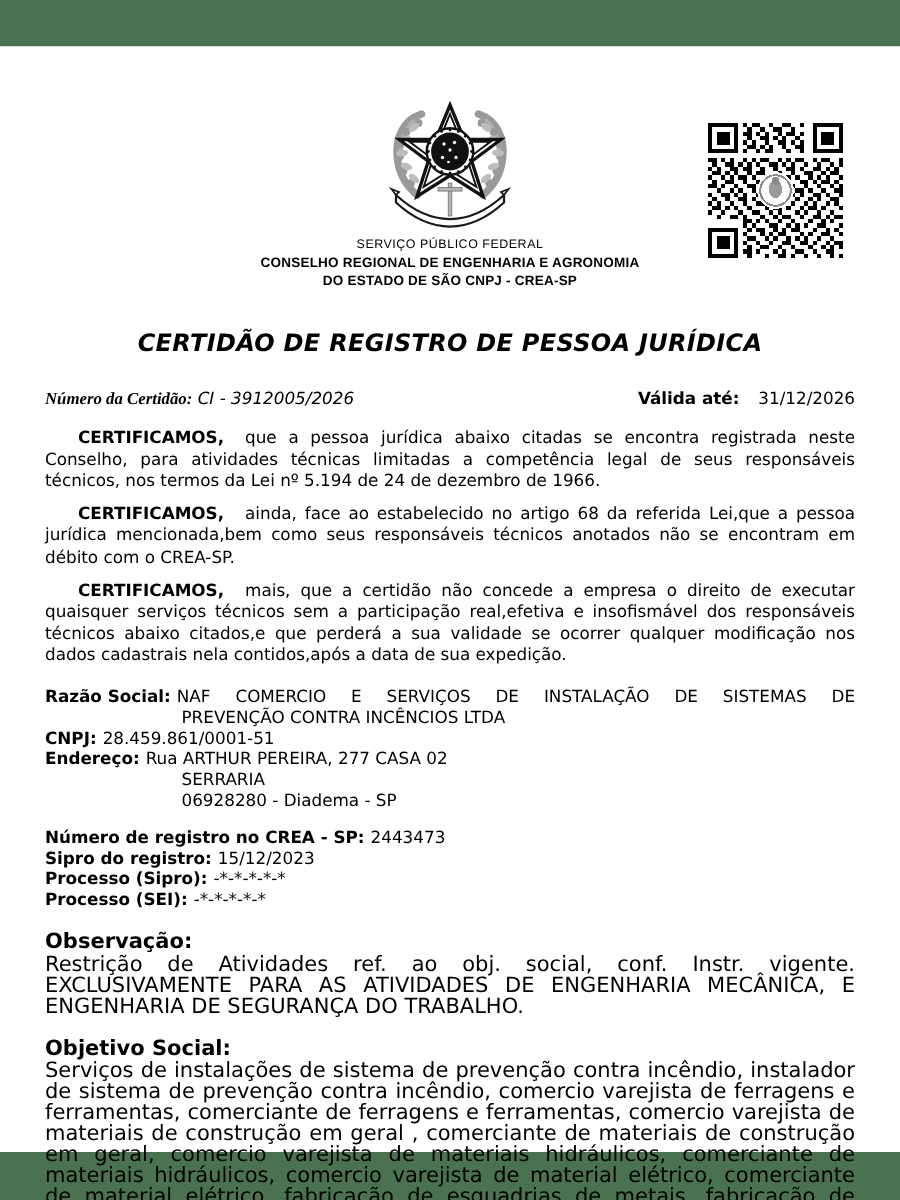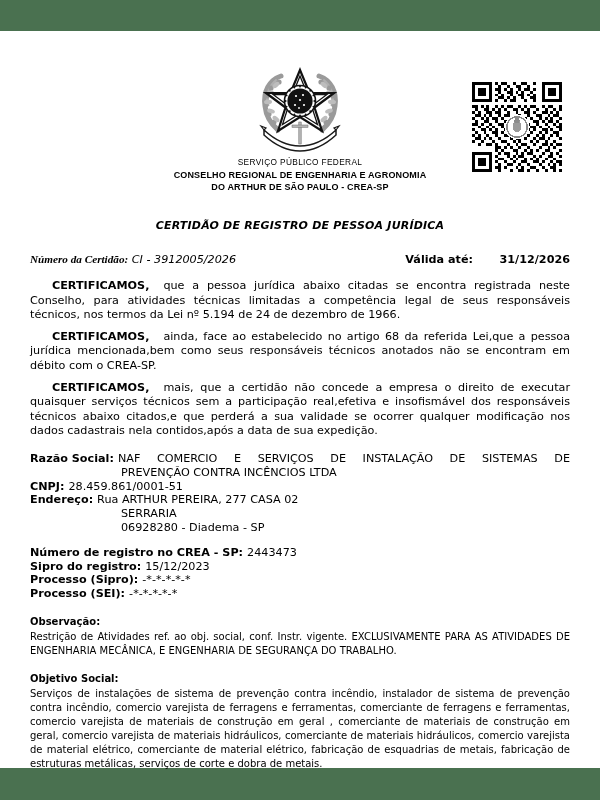--- a/index.html
+++ b/index.html
@@ -66,41 +66,41 @@
     line-height: 11.5px;
     margin-top: 2px;
     font-family: "Liberation Sans", sans-serif;
   }
 
   
   .doc-title {
     text-align: center;
     font-weight: bold;
     font-style: italic;
-    font-size: 11px;
+    font-size: 16px;
     letter-spacing: 0.2px;
     margin-top: 5px;
   }
 
   
   .num-row {
     display: flex;
     justify-content: space-between;
     align-items: baseline;
     margin-top: 21px;
     font-size: 11.2px;
   }
   .num-left .lbl {
     font-weight: bold;
     font-style: italic;
     font-family: Liberation Serif, serif;
   }
   .num-left .val { font-style: italic; }
   .num-right .lbl { font-weight: bold; }
-  .num-right .val { margin-left: 23px; font-weight: bold; }
+  .num-right .val { margin-left: 9px; }
 
   
   .cert-block { margin-top: 13px; }
   .cert-p {
     font-size: 11.2px;
     line-height: 14.6px;
     text-align: justify;
     text-indent: 22px;
     margin: 0 0 7px 0;
   }
@@ -111,21 +111,21 @@
   .details { margin-top: 13px; font-size: 11.2px; line-height: 13.8px; }
   .drow { display: flex; align-items: flex-start; }
   .dlabel { font-weight: bold; white-space: nowrap; flex: 0 0 auto; }
   .dval { flex: 1 1 auto; padding-left: 4px; }
   .dval.justify { text-align: justify; }
   .dval.justify > span { display: block; }
   .dval.justify > span.j { text-align-last: justify; }
   .indent-sub { margin-left: 91px; }
 
   
-  .section { margin-top: 14px; font-size: 10px; line-height: 14px; }
+  .section { margin-top: 14px; font-size: 14px; line-height: 14px; }
   .section-title { font-weight: bold; margin-bottom: 1px; }
   .section-body { text-align: justify; }
 </style>
 </head>
 <body>
 
 <div class="band band-top"></div>
 <div class="band band-bottom"></div>
 
 <div class="page">
@@ -488,21 +488,21 @@
         <path d="M7 68 C20 80 32 84 43 84 C54 84 66 80 79 68
                  L79 73 C66 85 54 89 43 89 C32 89 20 85 7 73 Z" fill="#ffffff" stroke="#1a1a1a" stroke-width="1.5"></path>
         <path d="M7 68 L4 64 L9 66 Z" fill="#ffffff" stroke="#1a1a1a" stroke-width="1.2"></path>
         <path d="M79 68 L82 64 L77 66 Z" fill="#ffffff" stroke="#1a1a1a" stroke-width="1.2"></path>
       </svg>
     </div>
 
     <div class="org-lines">
       <div class="org-federal">SERVIÇO PÚBLICO FEDERAL</div>
       <div class="org-council">CONSELHO REGIONAL DE ENGENHARIA E AGRONOMIA</div>
-      <div class="org-council" style="margin-top:0">DO ARTHUR DE SÃO PAULO - CREA-SP</div>
+      <div class="org-council" style="margin-top:0">DO ESTADO DE SÃO CNPJ - CREA-SP</div>
     </div>
   </div>
 
   <div class="doc-title">CERTIDÃO DE REGISTRO DE PESSOA JURÍDICA</div>
 
   <div class="num-row">
     <div class="num-left">
       <span class="lbl">Número da Certidão:</span>
       <span class="val">CI - 3912005/2026</span>
     </div>

